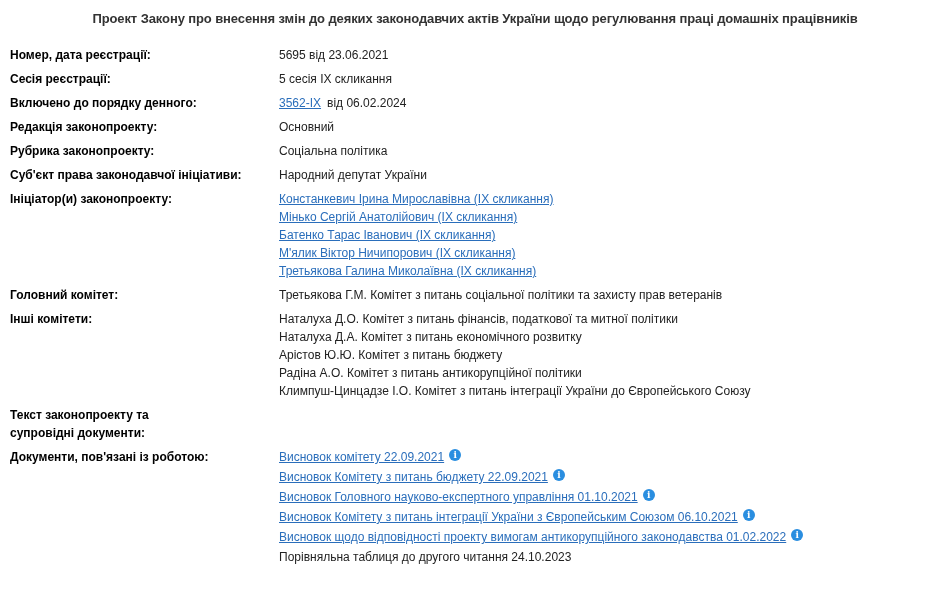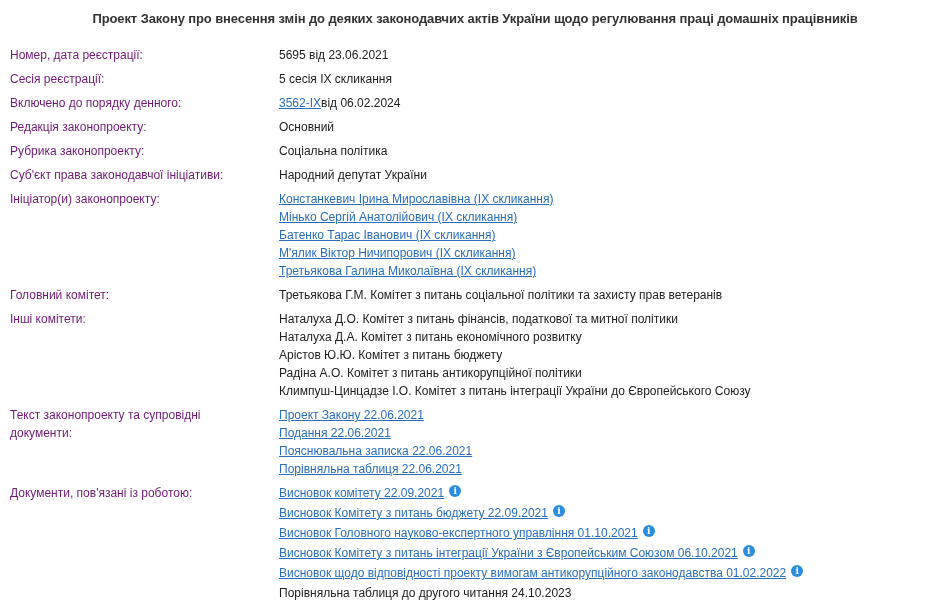--- a/index.html
+++ b/index.html
@@ -9,33 +9,33 @@
       font-size: 12px; color: #222222;
     }
     .title {
       position: absolute; left: 0; top: 11px; width: 950px;
       text-align: center; font-weight: bold; font-size: 13px; color: #333333;
       letter-spacing: -0.1px;
     }
     .table { position: absolute; left: 10px; top: 46px; width: 930px; }
     .row { display: flex; margin-bottom: 6px; }
     .lbl {
-      width: 269px; flex: 0 0 269px; font-weight: normal; color: #701a75;
+      width: 269px; flex: 0 0 269px; font-weight: bold; color: #000000;
       line-height: 18px;
     }
     .val { flex: 1; line-height: 18px; color: #222222; }
     .val .line { display: block; height: 18px; white-space: nowrap; }
     a.link { color: #2a6ebb; text-decoration: underline; cursor: pointer; }
     .info-icon {
       display: inline-block; width: 12px; height: 12px; border-radius: 50%;
       background: #2a8ee0; color: #fff; font-size: 9px; font-weight: bold;
       line-height: 12px; text-align: center; vertical-align: 3px; margin-left: 5px;
       font-family: "DejaVu Serif", serif;
     }
-    .gap { margin-left: 0; text-align: center; }
+    .gap { margin-left: 6px; text-align: center; }
   </style>
 </head>
 <body>
 
 <div class="title">Проект Закону про внесення змін до деяких законодавчих актів України щодо регулювання праці домашніх працівників</div>
 
 <div class="table">
   <div class="row">
     <div class="lbl">Номер, дата реєстрації:</div>
     <div class="val">5695 від 23.06.2021</div>
@@ -81,26 +81,20 @@
     <div class="val">
       <span class="line">Наталуха Д.О. Комітет з питань фінансів, податкової та митної політики</span>
       <span class="line">Наталуха Д.А. Комітет з питань економічного розвитку</span>
       <span class="line">Арістов Ю.Ю. Комітет з питань бюджету</span>
       <span class="line">Радіна А.О. Комітет з питань антикорупційної політики</span>
       <span class="line">Климпуш-Цинцадзе І.О. Комітет з питань інтеграції України до Європейського Союзу</span>
     </div>
   </div>
   <div class="row">
     <div class="lbl" style="width:200px;flex:0 0 269px;padding-right:69px;box-sizing:border-box;">Текст законопроекту та супровідні документи:</div>
-    <div class="val">
-      <span class="line"><a class="link">Проект Закону 22.06.2021</a></span>
-      <span class="line"><a class="link">Подання 22.06.2021</a></span>
-      <span class="line"><a class="link">Пояснювальна записка 22.06.2021</a></span>
-      <span class="line"><a class="link">Порівняльна таблиця 22.06.2021</a></span>
-    </div>
   </div>
   <div class="row">
     <div class="lbl">Документи, пов'язані із роботою:</div>
     <div class="val">
       <span class="line" style="height:20px"><a class="link">Висновок комітету 22.09.2021</a><span class="info-icon">i</span></span>
       <span class="line" style="height:20px"><a class="link">Висновок Комітету з питань бюджету 22.09.2021</a><span class="info-icon">i</span></span>
       <span class="line" style="height:20px"><a class="link">Висновок Головного науково-експертного управління 01.10.2021</a><span class="info-icon">i</span></span>
       <span class="line" style="height:20px"><a class="link">Висновок Комітету з питань інтеграції України з Європейським Союзом 06.10.2021</a><span class="info-icon">i</span></span>
       <span class="line" style="height:20px"><a class="link">Висновок щодо відповідності проекту вимогам антикорупційного законодавства 01.02.2022</a><span class="info-icon">i</span></span>
       <span class="line">Порівняльна таблиця до другого читання 24.10.2023</span>

